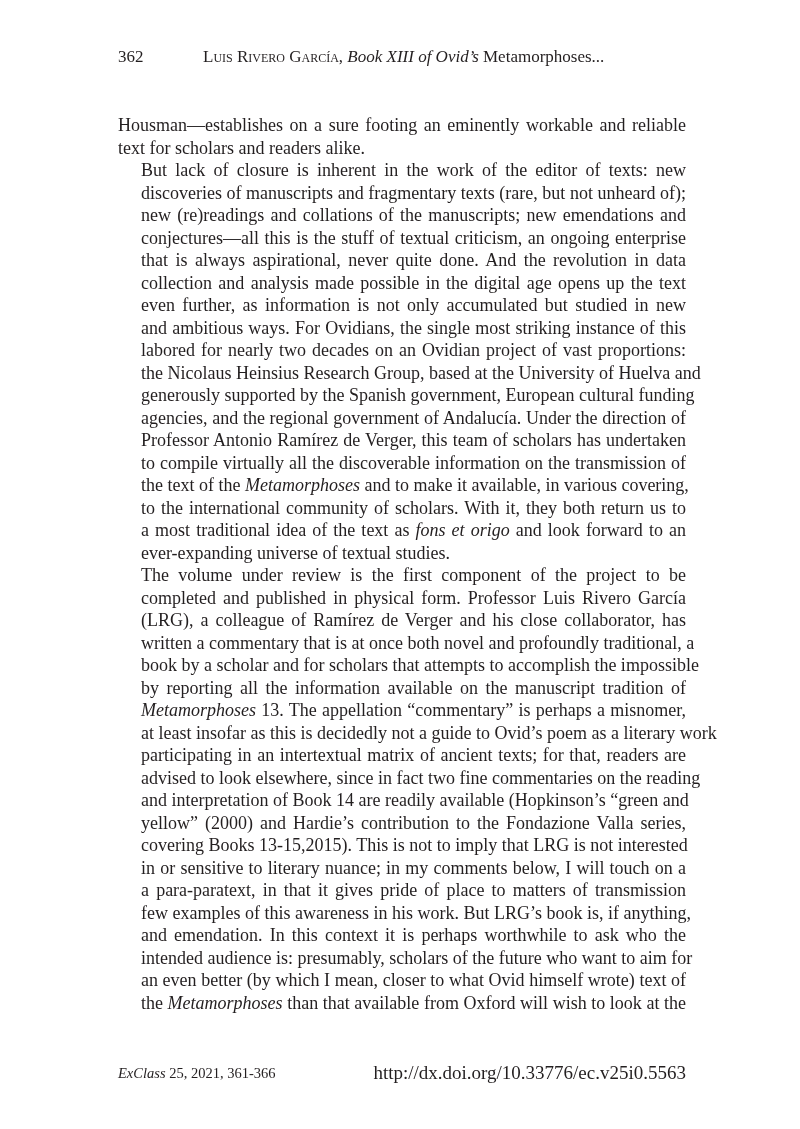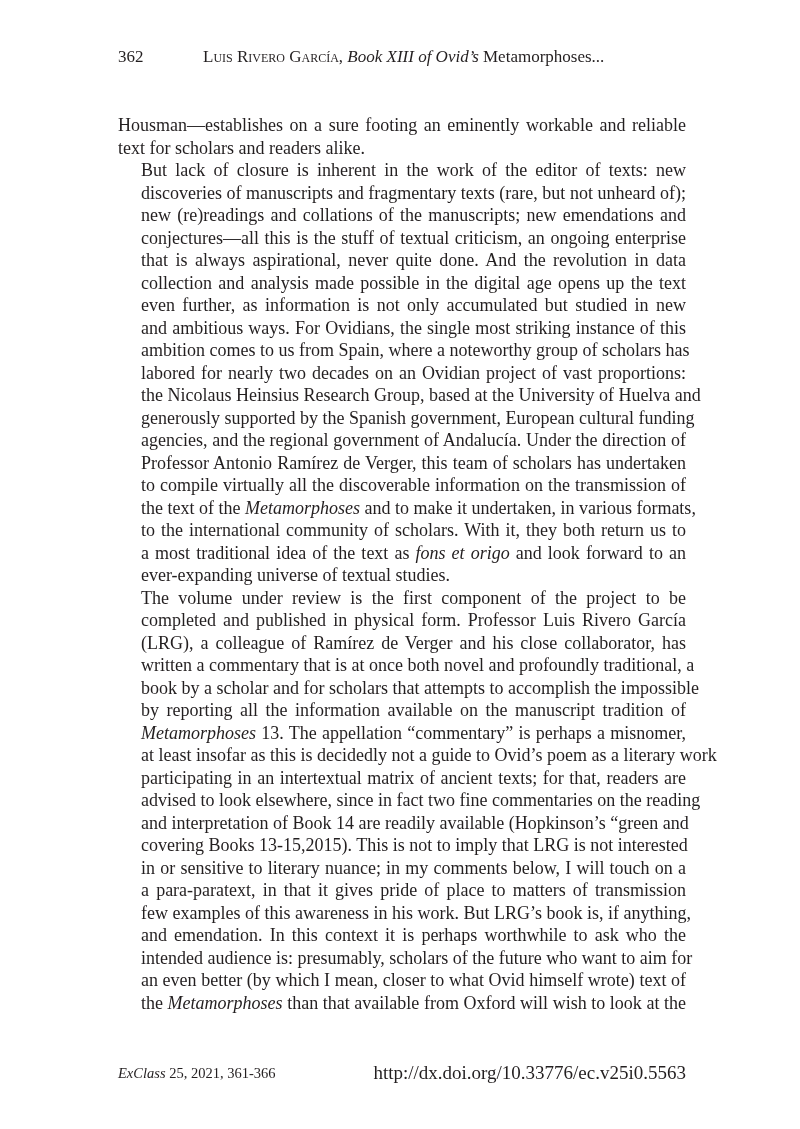--- a/index.html
+++ b/index.html
@@ -108,44 +108,44 @@
       </p>
       <p class="indent">
         <span class="line" style="text-indent: 23px;"><span>But lack of closure is inherent in the work of the editor of texts: new</span></span>
         <span class="line"><span>discoveries of manuscripts and fragmentary texts (rare, but not unheard of);</span></span>
         <span class="line"><span>new (re)readings and collations of the manuscripts; new emendations and</span></span>
         <span class="line"><span>conjectures—all this is the stuff of textual criticism, an ongoing enterprise</span></span>
         <span class="line"><span>that is always aspirational, never quite done. And the revolution in data</span></span>
         <span class="line"><span>collection and analysis made possible in the digital age opens up the text</span></span>
         <span class="line"><span>even further, as information is not only accumulated but studied in new</span></span>
         <span class="line"><span>and ambitious ways. For Ovidians, the single most striking instance of this</span></span>
-        <span class="line"><span>ambition comes to us from Spain, where a noteworthy group of scholars has</span></span>
         <span class="line"><span>labored for nearly two decades on an Ovidian project of vast proportions:</span></span>
         <span class="line"><span>the Nicolaus Heinsius Research Group, based at the University of Huelva and</span></span>
         <span class="line"><span>generously supported by the Spanish government, European cultural funding</span></span>
         <span class="line"><span>agencies, and the regional government of Andalucía. Under the direction of</span></span>
         <span class="line"><span>Professor Antonio Ramírez de Verger, this team of scholars has undertaken</span></span>
         <span class="line"><span>to compile virtually all the discoverable information on the transmission of</span></span>
-        <span class="line"><span>the text of the </span><em>Metamorphoses</em><span> and to make it undertaken, in various formats,</span></span>
+        <span class="line"><span>the text of the </span><em>Metamorphoses</em><span> and to make it available, in various covering,</span></span>
         <span class="line"><span>to the international community of scholars. With it, they both return us to</span></span>
         <span class="line"><span>a most traditional idea of the text as </span><em>fons et origo</em><span> and look forward to an</span></span>
         <span class="line last"><span>ever-expanding universe of textual studies.</span></span>
       </p>
       <p class="indent">
         <span class="line" style="text-indent: 23px;"><span>The volume under review is the first component of the project to be</span></span>
         <span class="line"><span>completed and published in physical form. Professor Luis Rivero García</span></span>
         <span class="line"><span>(LRG), a colleague of Ramírez de Verger and his close collaborator, has</span></span>
         <span class="line"><span>written a commentary that is at once both novel and profoundly traditional, a</span></span>
         <span class="line"><span>book by a scholar and for scholars that attempts to accomplish the impossible</span></span>
         <span class="line"><span>by reporting all the information available on the manuscript tradition of</span></span>
         <span class="line"><em>Metamorphoses</em><span> 13. The appellation “commentary” is perhaps a misnomer,</span></span>
         <span class="line"><span>at least insofar as this is decidedly not a guide to Ovid’s poem as a literary work</span></span>
         <span class="line"><span>participating in an intertextual matrix of ancient texts; for that, readers are</span></span>
         <span class="line"><span>advised to look elsewhere, since in fact two fine commentaries on the reading</span></span>
         <span class="line"><span>and interpretation of Book 14 are readily available (Hopkinson’s “green and</span></span>
+        <span class="line"><span>yellow” (2000) and Hardie’s contribution to the Fondazione Valla series,</span></span>
         <span class="line"><span>covering Books 13-15,2015). This is not to imply that LRG is not interested</span></span>
         <span class="line"><span>in or sensitive to literary nuance; in my comments below, I will touch on a</span></span>
         <span class="line"><span>a para-paratext, in that it gives pride of place to matters of transmission</span></span>
         <span class="line"><span>few examples of this awareness in his work. But LRG’s book is, if anything,</span></span>
         <span class="line"><span>and emendation. In this context it is perhaps worthwhile to ask who the</span></span>
         <span class="line"><span>intended audience is: presumably, scholars of the future who want to aim for</span></span>
         <span class="line"><span>an even better (by which I mean, closer to what Ovid himself wrote) text of</span></span>
         <span class="line"><span>the </span><em>Metamorphoses</em><span> than that available from Oxford will wish to look at the</span></span>
       </p>
     </div>

